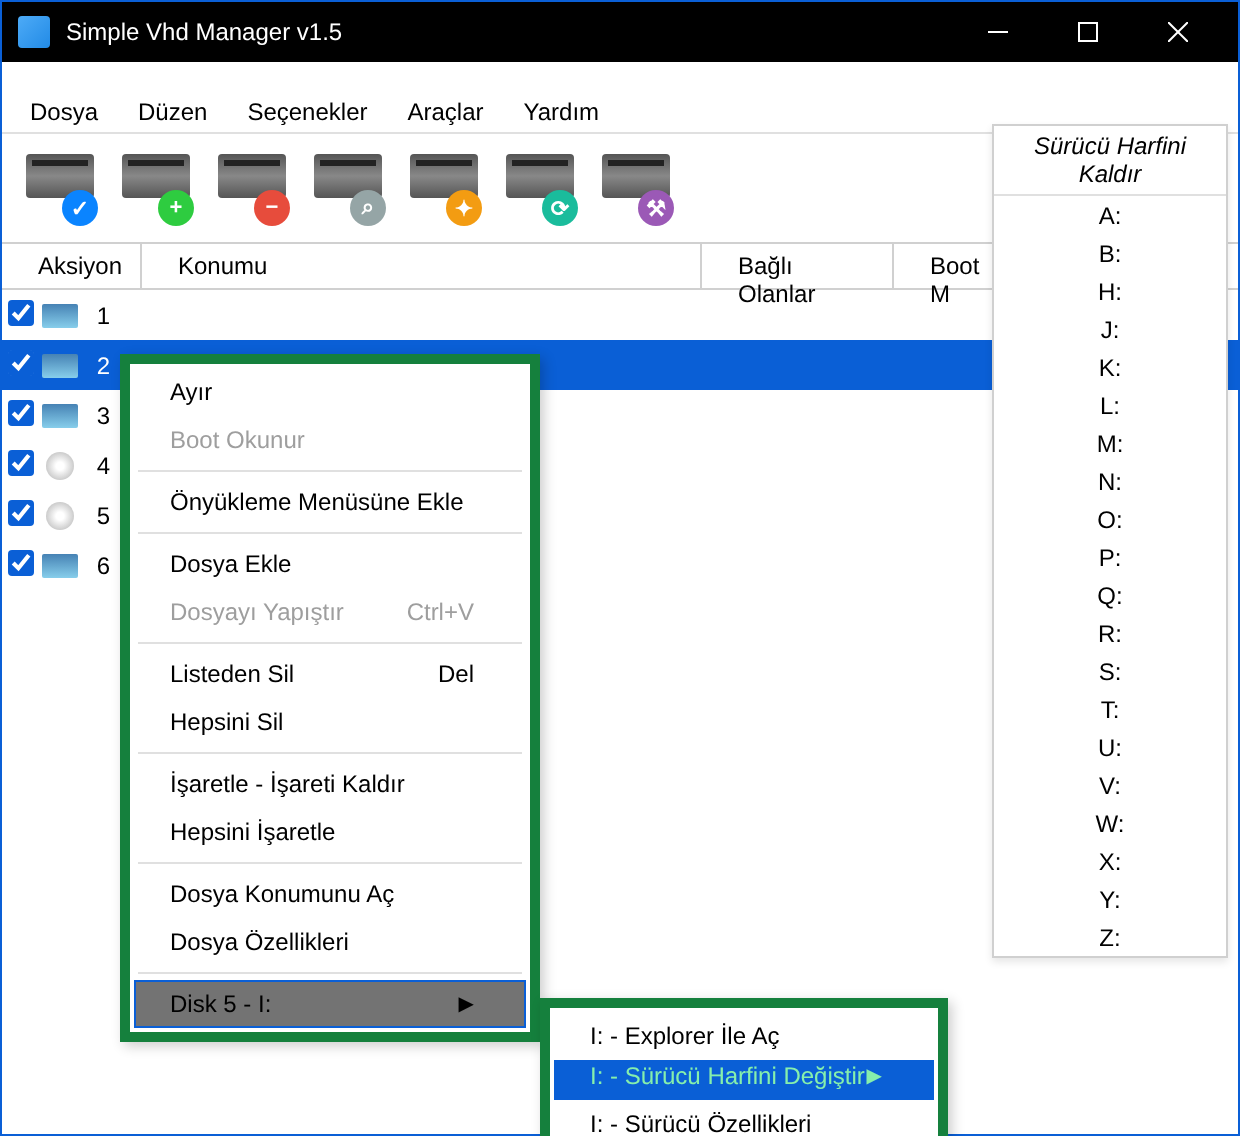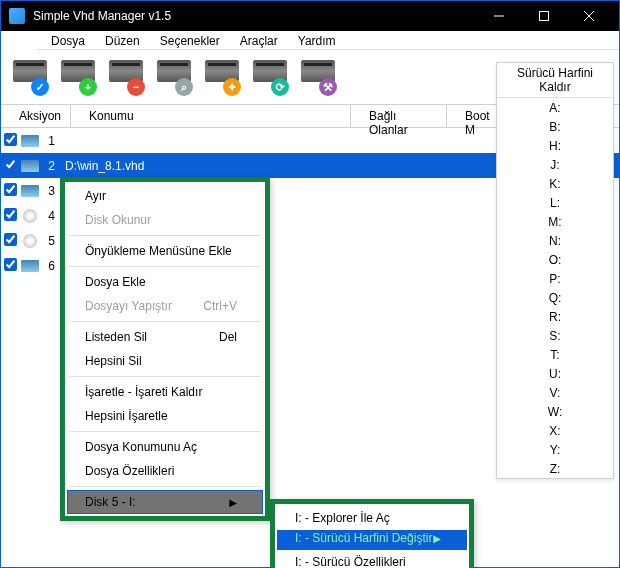--- a/index.html
+++ b/index.html
@@ -3,21 +3,21 @@
 <meta charset="utf-8">
 <style>
 * { margin: 0; padding: 0; box-sizing: border-box; font-family: "Segoe UI", Tahoma, sans-serif; font-size: 12px; }
 body { background: #fff; width: 620px; height: 568px; overflow: hidden; position: relative; }
 .window { border: 1px solid #0a5fd6; width: 620px; height: 568px; display: flex; flex-direction: column; }
 .titlebar { background: #000000; color: #fff; height: 30px; display: flex; align-items: center; padding: 0 8px; }
 .titlebar .icon { width: 16px; height: 16px; margin-right: 8px; background: linear-gradient(135deg,#4dabf7,#228be6); border-radius: 2px; }
 .titlebar .title { flex: 1; font-size: 12px; }
 .titlebar .btn { width: 45px; height: 30px; display: flex; align-items: center; justify-content: center; color: #fff; }
 .titlebar .btn svg { width: 10px; height: 10px; }
-.menubar { background: #fff; height: 19px; display: flex; align-items: flex-start; padding: 0 4px; border-bottom: 1px solid #e0e0e0; margin-left: 36px; }
+.menubar { background: #fff; height: 36px; display: flex; align-items: flex-end; padding: 0 4px; border-bottom: 1px solid #e0e0e0; }
 .menubar .item { padding: 3px 10px; }
 .toolbar { height: 54px; display: flex; align-items: center; padding: 0 8px; gap: 6px; }
 .tbtn { width: 42px; height: 42px; position: relative; display: flex; align-items: center; justify-content: center; }
 .drive { width: 34px; height: 22px; background: linear-gradient(#555,#888,#555); border-radius: 2px; position: relative; top: -6px; }
 .drive::after { content:""; position:absolute; top:3px; left:3px; right:3px; height:3px; background:#222; }
 .badge { position: absolute; bottom: 2px; right: 2px; width: 18px; height: 18px; border-radius: 50%; display:flex; align-items:center; justify-content:center; color:#fff; font-weight:bold; font-size:11px; }
 .b-blue{background:#0a84ff}.b-green{background:#2ecc40}.b-red{background:#e74c3c}.b-grey{background:#95a5a6}.b-yellow{background:#f39c12}.b-cyan{background:#1abc9c}.b-purple{background:#9b59b6}
 .listhdr { display: flex; border-top: 1px solid #d0d0d0; border-bottom: 1px solid #d0d0d0; height: 24px; align-items: stretch; }
 .listhdr .col { padding: 4px 18px; border-right: 1px solid #d0d0d0; }
 .listbody { flex: 1; overflow: hidden; }
@@ -32,21 +32,21 @@
 .hdd-icon{width:18px;height:12px;background:linear-gradient(#4682b4,#87ceeb);border-radius:1px}
 .cd-icon{width:14px;height:14px;border-radius:50%;background:radial-gradient(circle,#fff 20%,#ccc 70%,#888)}
 .ctxmenu { position: absolute; background: #fff; border: 5px solid #15803d; box-shadow: 2px 2px 6px rgba(0,0,0,0.2); min-width: 200px; padding: 2px; }
 .ctxmenu .mi { padding: 5px 26px 5px 18px; display:flex; justify-content:space-between; align-items:center; }
 .ctxmenu .mi.disabled { color: #9e9e9e; }
 .ctxmenu .mi.highlighted { background: #0a5fd6; color:#86efac; border:1px solid #0a5fd6; padding:0 25px 4px 17px; }
 .ctxmenu .mi.sub-highlighted { background: #737373; border: 1px solid #0a5fd6; padding: 4px 25px 4px 17px; }
 .ctxmenu .sep { height: 1px; background: #e0e0e0; margin: 3px 2px; }
 .arrow { font-size: 10px; }
 .drivemenu { position: absolute; right: 6px; top: 62px; background:#fff; border:1px solid #d0d0d0; width:118px; box-shadow: 0 2px 4px rgba(0,0,0,0.1);}
-.drivemenu .hdr { padding: 3px 6px; text-align:center; border-bottom:1px solid #e0e0e0; }
+.drivemenu .hdr { padding: 3px 6px; text-align:center; border-bottom:1px solid #e0e0e0;font-style:italic; }
 .drivemenu .dl { padding: 2.5px 6px; text-align:center; }
 .cell-bagli{width:96px;padding-left:6px}
 </style>
 </head>
 <body>
 
 <div class="window">
   <div class="titlebar">
     <div class="icon"></div>
     <div class="title">Simple Vhd Manager v1.5</div>
@@ -169,21 +169,21 @@
         <div class="cell-bagli"></div>
       </div>
     </div>
 </div>
 
 <div class="ctxmenu" id="ctx1" style="left:60px; top:177px; width:210px;">
     <div class="mi">
       <span>Ayır</span>
     </div>
     <div class="mi disabled">
-      <span>Disk Okunur</span>
+      <span>Boot Okunur</span>
     </div>
     <div class="sep"></div>
     <div class="mi">
       <span>Önyükleme Menüsüne Ekle</span>
     </div>
     <div class="sep"></div>
     <div class="mi">
       <span>Dosya Ekle</span>
     </div>
     <div class="mi disabled">

